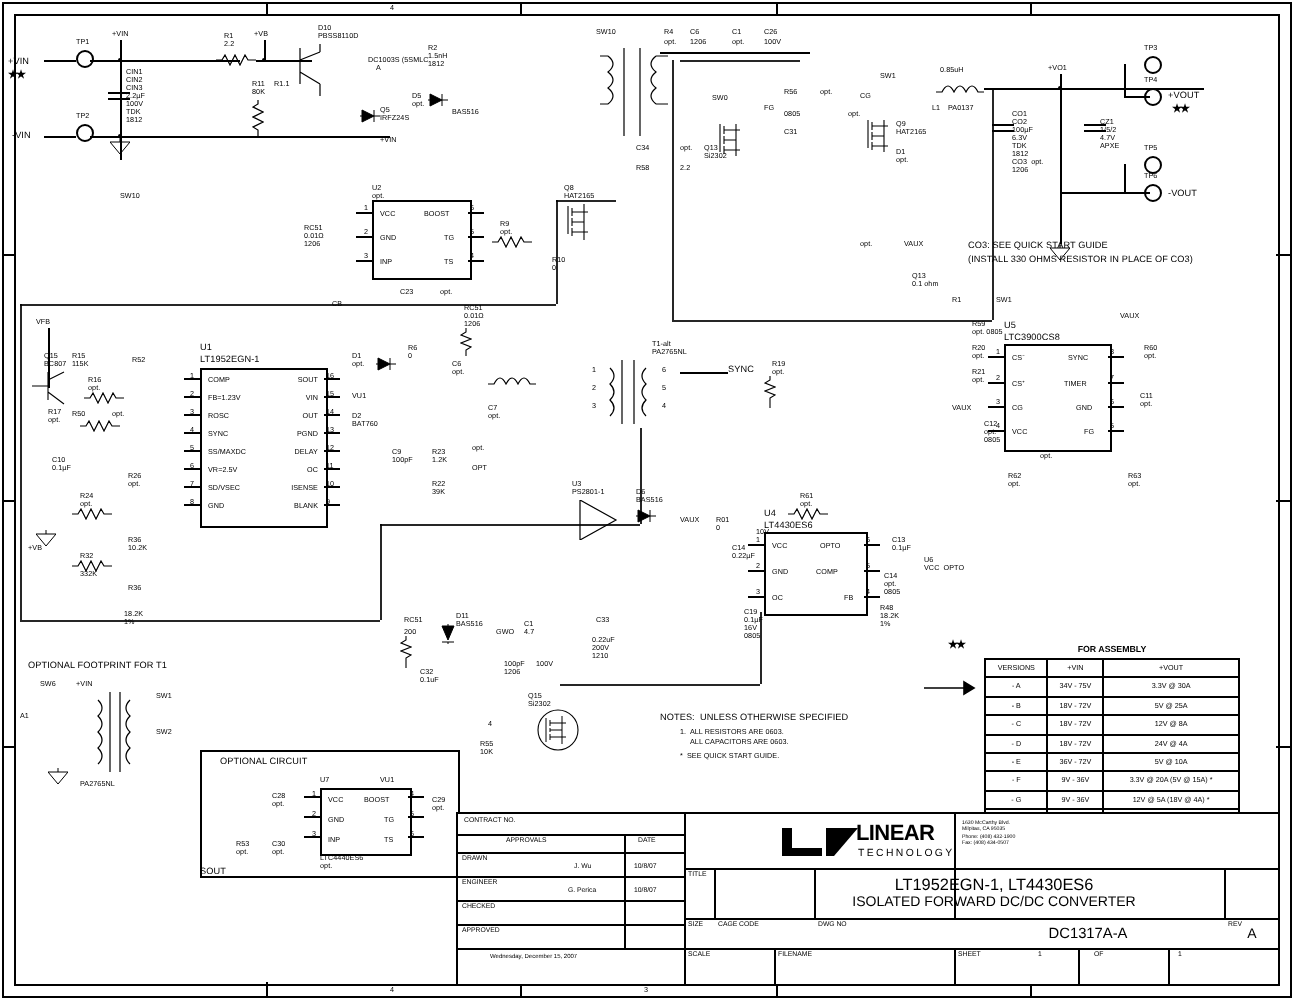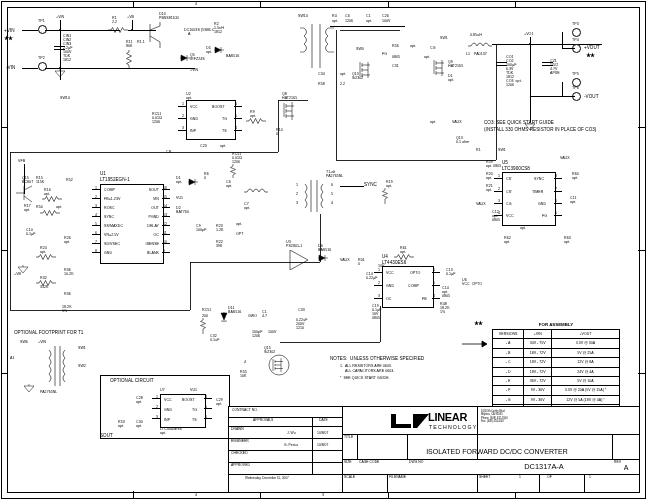--- a/index.html
+++ b/index.html
@@ -783,20 +783,21 @@
     </svg>
     <div class="t" style="left:null;"></div>
     <div class="tblabel" style="left:199px;top:5px;font-size:11px;line-height:11px;font-weight:bold;letter-spacing:-0.3px;">LINEAR</div>
     <div class="tblabel" style="left:200px;top:18px;font-size:5.2px;line-height:5.4px;letter-spacing:1.2px;">TECHNOLOGY</div>
     <div class="tblabel" style="left:252px;top:3px;font-size:2.6px;line-height:3.4px;white-space:pre;">1630 McCarthy Blvd.
 Milpitas, CA 95035
 Phone: (408) 432-1900
 Fax: (408) 434-0507</div>
 
     <div class="tblabel" style="left:115px;top:29px;">TITLE</div>
+    <div class="tblabel" style="left:130px;top:31px;width:276px;text-align:center;font-size:8.2px;line-height:9.4px;">LT1952EGN-1, LT4430ES6</div>
     <div class="tblabel" style="left:130px;top:41px;width:276px;text-align:center;font-size:7px;line-height:8px;">ISOLATED FORWARD DC/DC CONVERTER</div>
 
     <div class="tblabel" style="left:115px;top:54px;">SIZE</div>
     <div class="tblabel" style="left:130px;top:54px;">CAGE CODE</div>
     <div class="tblabel" style="left:180px;top:54px;">DWG NO</div>
     <div class="tblabel" style="left:250px;top:56px;width:130px;text-align:center;font-size:7.4px;line-height:8px;">DC1317A-A</div>
     <div class="tblabel" style="left:385px;top:54px;">REV</div>
     <div class="tblabel" style="left:385px;top:59px;width:24px;text-align:center;font-size:7px;">A</div>
 
     <div class="tblabel" style="left:115px;top:69px;">SCALE</div>

